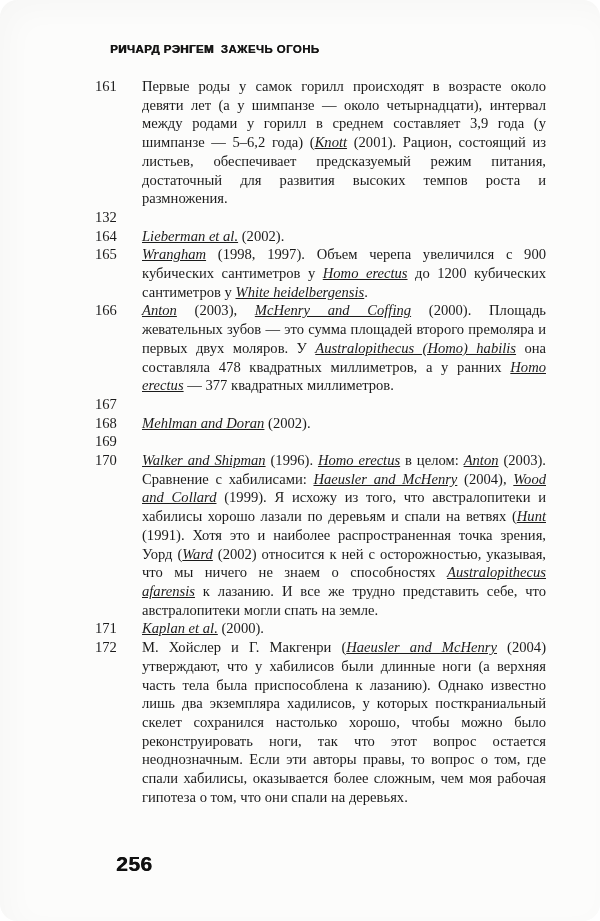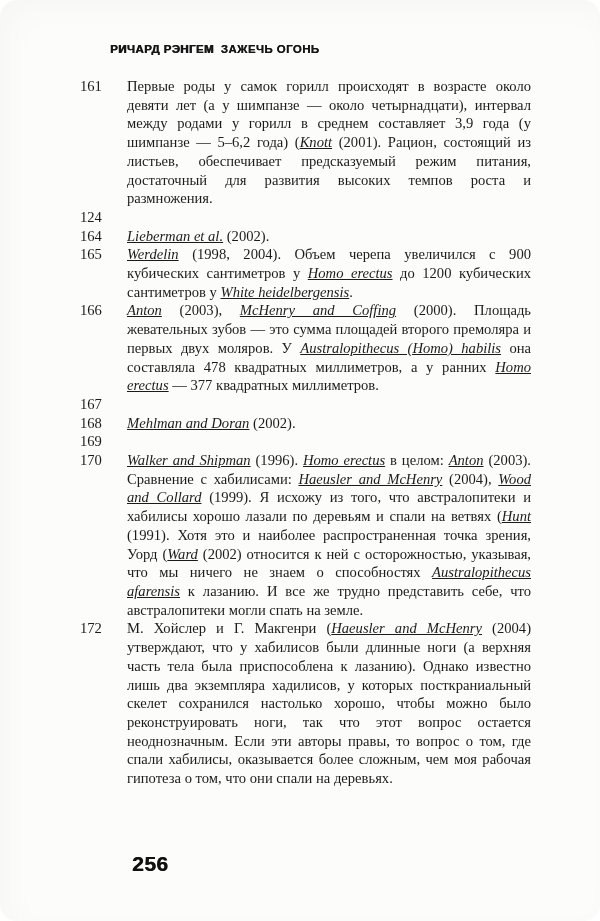--- a/index.html
+++ b/index.html
@@ -32,42 +32,42 @@
     font-weight: 700;
     text-shadow: 0.6px 0 0 currentColor; 
     margin-right: 7px;
   }
   .running-header .book-title {
     font-weight: 700;
     text-shadow: 0.15px 0 0 currentColor;
   }
   .notes {
     position: absolute;
-    left: 80px;
+    left: 95px;
     top: 77px;
     width: 451px;
     font-size: 14.6px;
     line-height: 18.7px;
     color: #1b1b1b;
   }
   .note { display: flex; align-items: flex-start; }
   .note-num {
     flex: 0 0 47px;
     width: 47px;
     font-variant-numeric: oldstyle-nums;
   }
   .note-text {
     flex: 1 1 auto;
     text-align: justify;
     text-justify: inter-word;
   }
   .it { font-style: italic; text-decoration: underline; }
   .folio {
     position: absolute;
-    left: 132px;
+    left: 116px;
     top: 852px;
     font-family: "Liberation Sans", "DejaVu Sans", sans-serif;
     font-weight: 700;
     font-size: 21px;
     letter-spacing: 0.5px;
     color: #111;
     text-shadow: 0.5px 0 0 currentColor;
   }
 </style>
 </head>
@@ -78,49 +78,53 @@
   <div class="running-header">
     <span class="author">РИЧАРД РЭНГЕМ</span><span class="book-title">ЗАЖЕЧЬ ОГОНЬ</span>
   </div>
 
   <div class="notes" id="notes-list">
       <div class="note">
         <span class="note-num">161</span>
         <span class="note-text"><span>Первые роды у самок горилл происходят в возрасте около девяти лет (а у шимпанзе — около четырнадцати), интервал между родами у горилл в среднем составляет 3,9 года (у шимпанзе — 5–6,2 года) (</span><span class="it">Knott</span><span> (2001). Рацион, состоящий из листьев, обеспечивает предсказуемый режим питания, достаточный для развития высоких темпов роста и размножения.</span></span>
       </div>
       <div class="note">
-        <span class="note-num">124</span>
+        <span class="note-num">132</span>
       </div>
       <div class="note">
         <span class="note-num">164</span>
         <span class="note-text"><span class="it">Lieberman et al.</span><span> (2002).</span></span>
       </div>
       <div class="note">
         <span class="note-num">165</span>
-        <span class="note-text"><span class="it">Werdelin</span><span> (1998, 2004). Объем черепа увеличился с 900 кубических сантиметров у </span><span class="it">Homo erectus</span><span> до 1200 кубических сантиметров у </span><span class="it">White heidelbergensis</span><span>.</span></span>
+        <span class="note-text"><span class="it">Wrangham</span><span> (1998, 1997). Объем черепа увеличился с 900 кубических сантиметров у </span><span class="it">Homo erectus</span><span> до 1200 кубических сантиметров у </span><span class="it">White heidelbergensis</span><span>.</span></span>
       </div>
       <div class="note">
         <span class="note-num">166</span>
         <span class="note-text"><span class="it">Anton</span><span> (2003), </span><span class="it">McHenry and Coffing</span><span> (2000). Площадь жевательных зубов — это сумма площадей второго премоляра и первых двух моляров. У </span><span class="it">Australopithecus (Homo) habilis</span><span> она составляла 478 квадратных миллиметров, а у ранних </span><span class="it">Homo erectus</span><span> — 377 квадратных миллиметров.</span></span>
       </div>
       <div class="note">
         <span class="note-num">167</span>
       </div>
       <div class="note">
         <span class="note-num">168</span>
         <span class="note-text"><span class="it">Mehlman and Doran</span><span> (2002).</span></span>
       </div>
       <div class="note">
         <span class="note-num">169</span>
       </div>
       <div class="note">
         <span class="note-num">170</span>
         <span class="note-text"><span class="it">Walker and Shipman</span><span> (1996). </span><span class="it">Homo erectus</span><span> в целом: </span><span class="it">Anton</span><span> (2003). Сравнение с хабилисами: </span><span class="it">Haeusler and McHenry</span><span> (2004), </span><span class="it">Wood and Collard</span><span> (1999). Я исхожу из того, что австралопитеки и хабилисы хорошо лазали по деревьям и спали на ветвях (</span><span class="it">Hunt</span><span> (1991). Хотя это и наиболее распространенная точка зрения, Уорд (</span><span class="it">Ward</span><span> (2002) относится к ней с осторожностью, указывая, что мы ничего не знаем о способностях </span><span class="it">Australopithecus afarensis</span><span> к лазанию. И все же трудно представить себе, что австралопитеки могли спать на земле.</span></span>
       </div>
       <div class="note">
+        <span class="note-num">171</span>
+        <span class="note-text"><span class="it">Kaplan et al.</span><span> (2000).</span></span>
+      </div>
+      <div class="note">
         <span class="note-num">172</span>
         <span class="note-text"><span>М. Хойслер и Г. Макгенри (</span><span class="it">Haeusler and McHenry</span><span> (2004) утверждают, что у хабилисов были длинные ноги (а верхняя часть тела была приспособлена к лазанию). Однако известно лишь два экземпляра хадилисов, у которых посткраниальный скелет сохранился настолько хорошо, чтобы можно было реконструировать ноги, так что этот вопрос остается неоднозначным. Если эти авторы правы, то вопрос о том, где спали хабилисы, оказывается более сложным, чем моя рабочая гипотеза о том, что они спали на деревьях.</span></span>
       </div>
     </div>
 
   <div class="folio">256</div>
 
 </div>
 
 </body></html>

